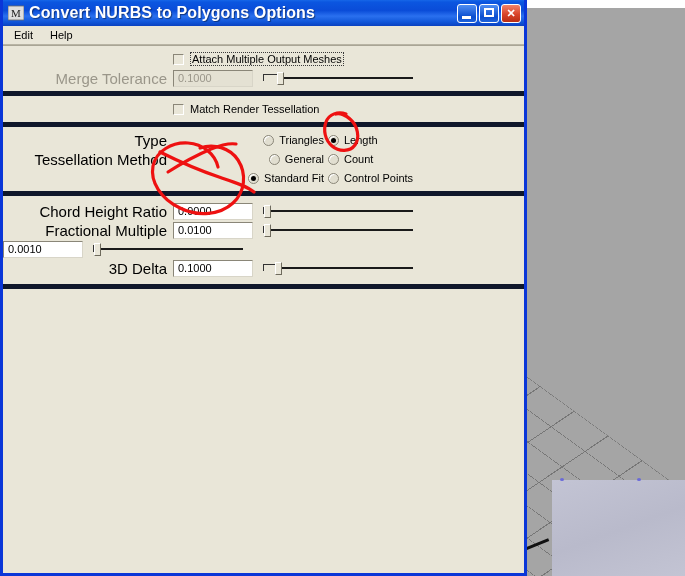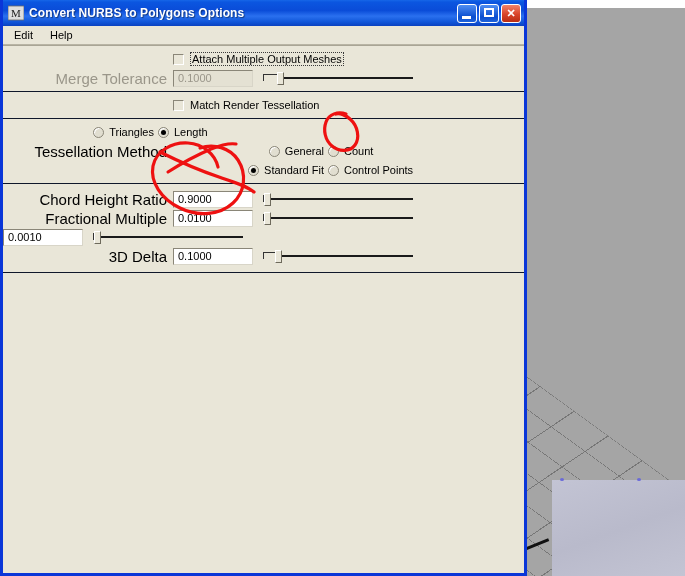--- a/index.html
+++ b/index.html
@@ -99,21 +99,21 @@
   }
   #title-icon {
     width: 18px; height: 18px;
     margin-right: 4px;
     display: flex;
     align-items: center;
     justify-content: center;
   }
   #title-text {
     color: #ffffff;
-    font-size: 12px;
+    font-size: 16px;
     font-weight: bold;
     letter-spacing: 0.1px;
     text-shadow: 1px 1px 1px rgba(0,0,0,0.45);
     flex: 1;
     white-space: nowrap;
     overflow: hidden;
   }
   .winbtn {
     width: 20px; height: 19px;
     margin-left: 2px;
@@ -158,21 +158,21 @@
     cursor: default;
   }
 
   #dialog-body {
     background: #e9e6d8;
     height: calc(100% - 45px);
     position: relative;
   }
 
   .section {
-    border-bottom: 1px solid #0f172a;
+    border-bottom: 5px solid #0f172a;
     padding: 3px 18px 3px 0;
   }
   .section.first { border-top: 1px solid #a9a595; }
 
   .row {
     display: flex;
     align-items: center;
     height: 18px;
     margin: 1px 0;
   }
@@ -357,20 +357,21 @@
     <div class="section">
       <div class="row">
         <div class="lbl"></div>
         <span class="cbox"></span>
         <span class="cbox-label">Match Render Tessellation</span>
       </div>
     </div>
 
     <div class="section">
       <div class="row">
+        <div class="lbl">Type</div>
         <div class="col-a">
           <span class="rad"></span>
           <span class="rad-label">Triangles</span>
         </div>
         <div class="radio-group">
           <span class="rad on"></span>
           <span class="rad-label">Length</span>
         </div>
       </div>
       <div class="row">

